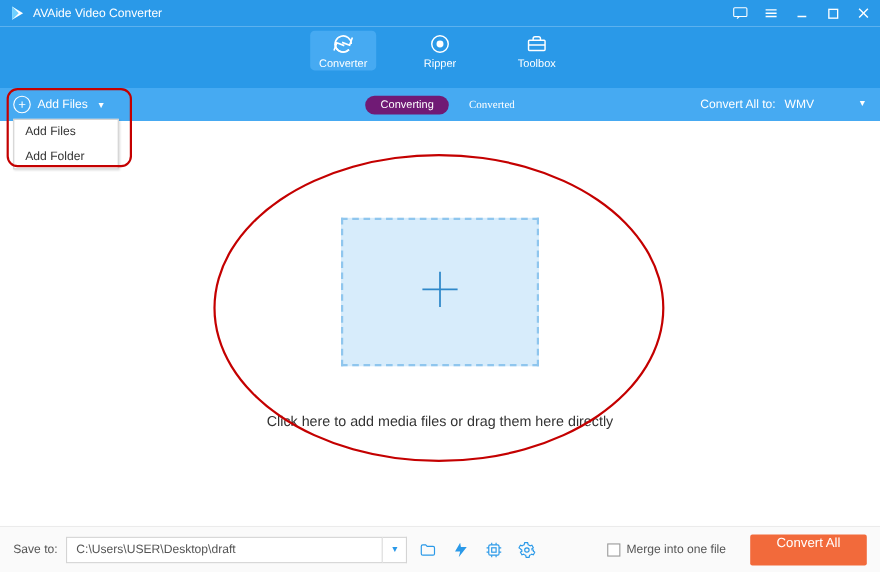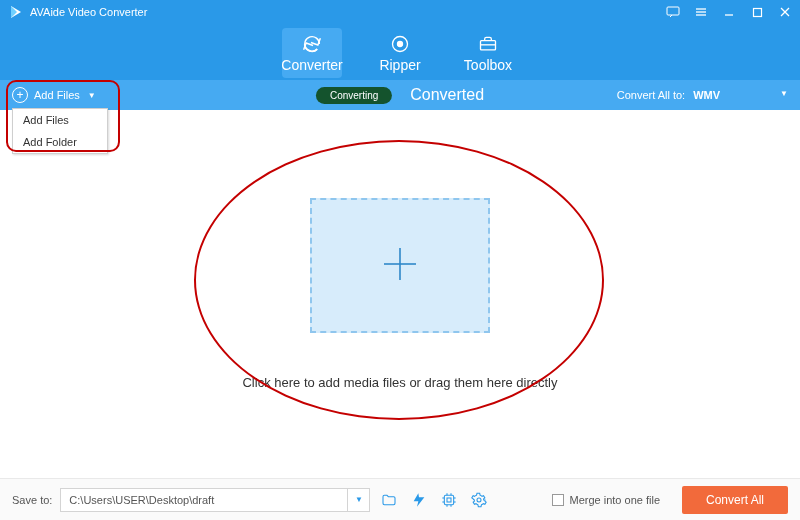--- a/index.html
+++ b/index.html
@@ -8,55 +8,55 @@
 
   
   .titlebar { height: 24px; background: #2a99e8; display: flex; align-items: center; padding: 0 8px; color: #fff; font-size: 11px; }
   .titlebar .logo { width: 16px; height: 16px; margin-right: 6px; display: flex; align-items: center; justify-content: center; }
   .titlebar .title { flex: 1; }
   .titlebar .win-btns { display: flex; gap: 14px; }
   .titlebar .win-btn { cursor: pointer; width: 14px; height: 14px; display: flex; align-items: center; justify-content: center; }
 
   
   .nav { height: 56px; background: #2a99e8; display: flex; justify-content: center; align-items: flex-start; gap: 28px; padding-top: 4px; }
-  .nav-item { width: 60px; height: 50px; display: flex; flex-direction: column; align-items: center; justify-content: center; color: #fff; font-size: 14px; border-radius: 4px; cursor: pointer; }
+  .nav-item { width: 60px; height: 36px; display: flex; flex-direction: column; align-items: center; justify-content: center; color: #fff; font-size: 10px; border-radius: 4px; cursor: pointer; }
   .nav-item.active { background: #46aaf2; }
   .nav-item .icon { height: 22px; display: flex; align-items: center; justify-content: center; margin-bottom: 2px; }
 
   
   .subbar { height: 30px; background: #46aaf2; display: flex; align-items: center; color: #fff; font-size: 11px; padding: 0 12px; position: relative; }
   .addfiles { display: flex; align-items: center; gap: 6px; cursor: pointer; }
   .addfiles .plus-circ { width: 16px; height: 16px; border: 1.5px solid #fff; border-radius: 50%; display: flex; align-items: center; justify-content: center; font-size: 12px; line-height: 1; }
   .addfiles .caret { font-size: 8px; margin-left: 2px; }
   .subbar-center { position: absolute; left: 50%; transform: translateX(-50%); display: flex; align-items: center; gap: 18px; }
-  .pill { background: #14532d; color: #fff; padding: 3px 14px; border-radius: 10px; font-size: 10px; cursor: pointer; }
-  .linkish { font-size: 16px; cursor: pointer; }
+  .pill { background: #701a75; color: #fff; padding: 3px 14px; border-radius: 10px; font-size: 10px; cursor: pointer; }
+  .linkish { font-size: 10px; cursor: pointer; font-family: Liberation Serif, serif; }
   .subbar-right { margin-left: auto; display: flex; align-items: center; gap: 8px; }
-  .format-select { display: flex; align-items: flex-start; gap: 60px; cursor: pointer; font-size: 11px; font-weight: bold; }
+  .format-select { display: flex; align-items: flex-start; gap: 40px; cursor: pointer; font-size: 11px; }
   .format-select .caret { font-size: 8px; }
 
   
   .dropdown { position: absolute; left: 12px; top: 108px; background: #fff; border: 1px solid #cfcfcf; box-shadow: 1px 1px 2px rgba(0,0,0,0.15); width: 96px; z-index: 5; }
   .dropdown-item { padding: 5px 10px; font-size: 11px; color: #333; cursor: pointer; }
 
   
   .main { flex: 1; background: #fff; position: relative; display: flex; flex-direction: column; align-items: center; justify-content: center; }
   .dropzone { width: 180px; height: 135px; border: 2px dashed #8fc6ee; background: #d7ecfb; display: flex; align-items: center; justify-content: center; cursor: pointer; }
   .dropzone .bigplus { color: #2f88c9; }
   .hint { margin-top: 42px; font-size: 13px; color: #333; }
 
   
   .bottom { height: 42px; border-top: 1px solid #e9e9e9; background: #fafafa; display: flex; align-items: center; padding: 0 12px; font-size: 11px; color: #555; gap: 8px; }
   .path-wrap { display: flex; align-items: center; gap: 0; }
   .path-input { width: 288px; height: 24px; border: 1px solid #d4d4d4; background: #fff; font-size: 11px; padding: 0 8px; color: #555; }
   .path-dd { width: 22px; height: 24px; border: 1px solid #d4d4d4; border-left: none; background: #fff; display: flex; align-items: center; justify-content: center; color: #2a99e8; font-size: 8px; cursor: pointer; }
   .tool-ic { width: 22px; height: 22px; display: flex; align-items: center; justify-content: center; color: #2a99e8; cursor: pointer; }
   .merge { margin-left: auto; display: flex; align-items: center; gap: 6px; cursor: pointer; padding-left: 10px; }
   .merge .chk { width: 12px; height: 12px; border: 1px solid #999; background: #fff; }
-  .convert-btn { margin-left: 14px; width: 106px; height: 28px; background: #f26a3b; color: #fff; display: flex; align-items: center; justify-content: center; font-size: 12px; border-radius: 2px; cursor: pointer; }
+  .convert-btn { margin-left: 14px; width: 106px; height: 28px; background: #f26a3b; color: #fff; display: flex; justify-content: center; font-size: 12px; border-radius: 2px; cursor: pointer; }
 
   
   .anno { position: absolute; border: 2px solid #c40000; pointer-events: none; z-index: 6; }
   .anno-rect { border-radius: 10px; }
   .anno-ellipse { border-radius: 50%; }
 </style>
 </head>
 <body>
 
 <div class="app">

